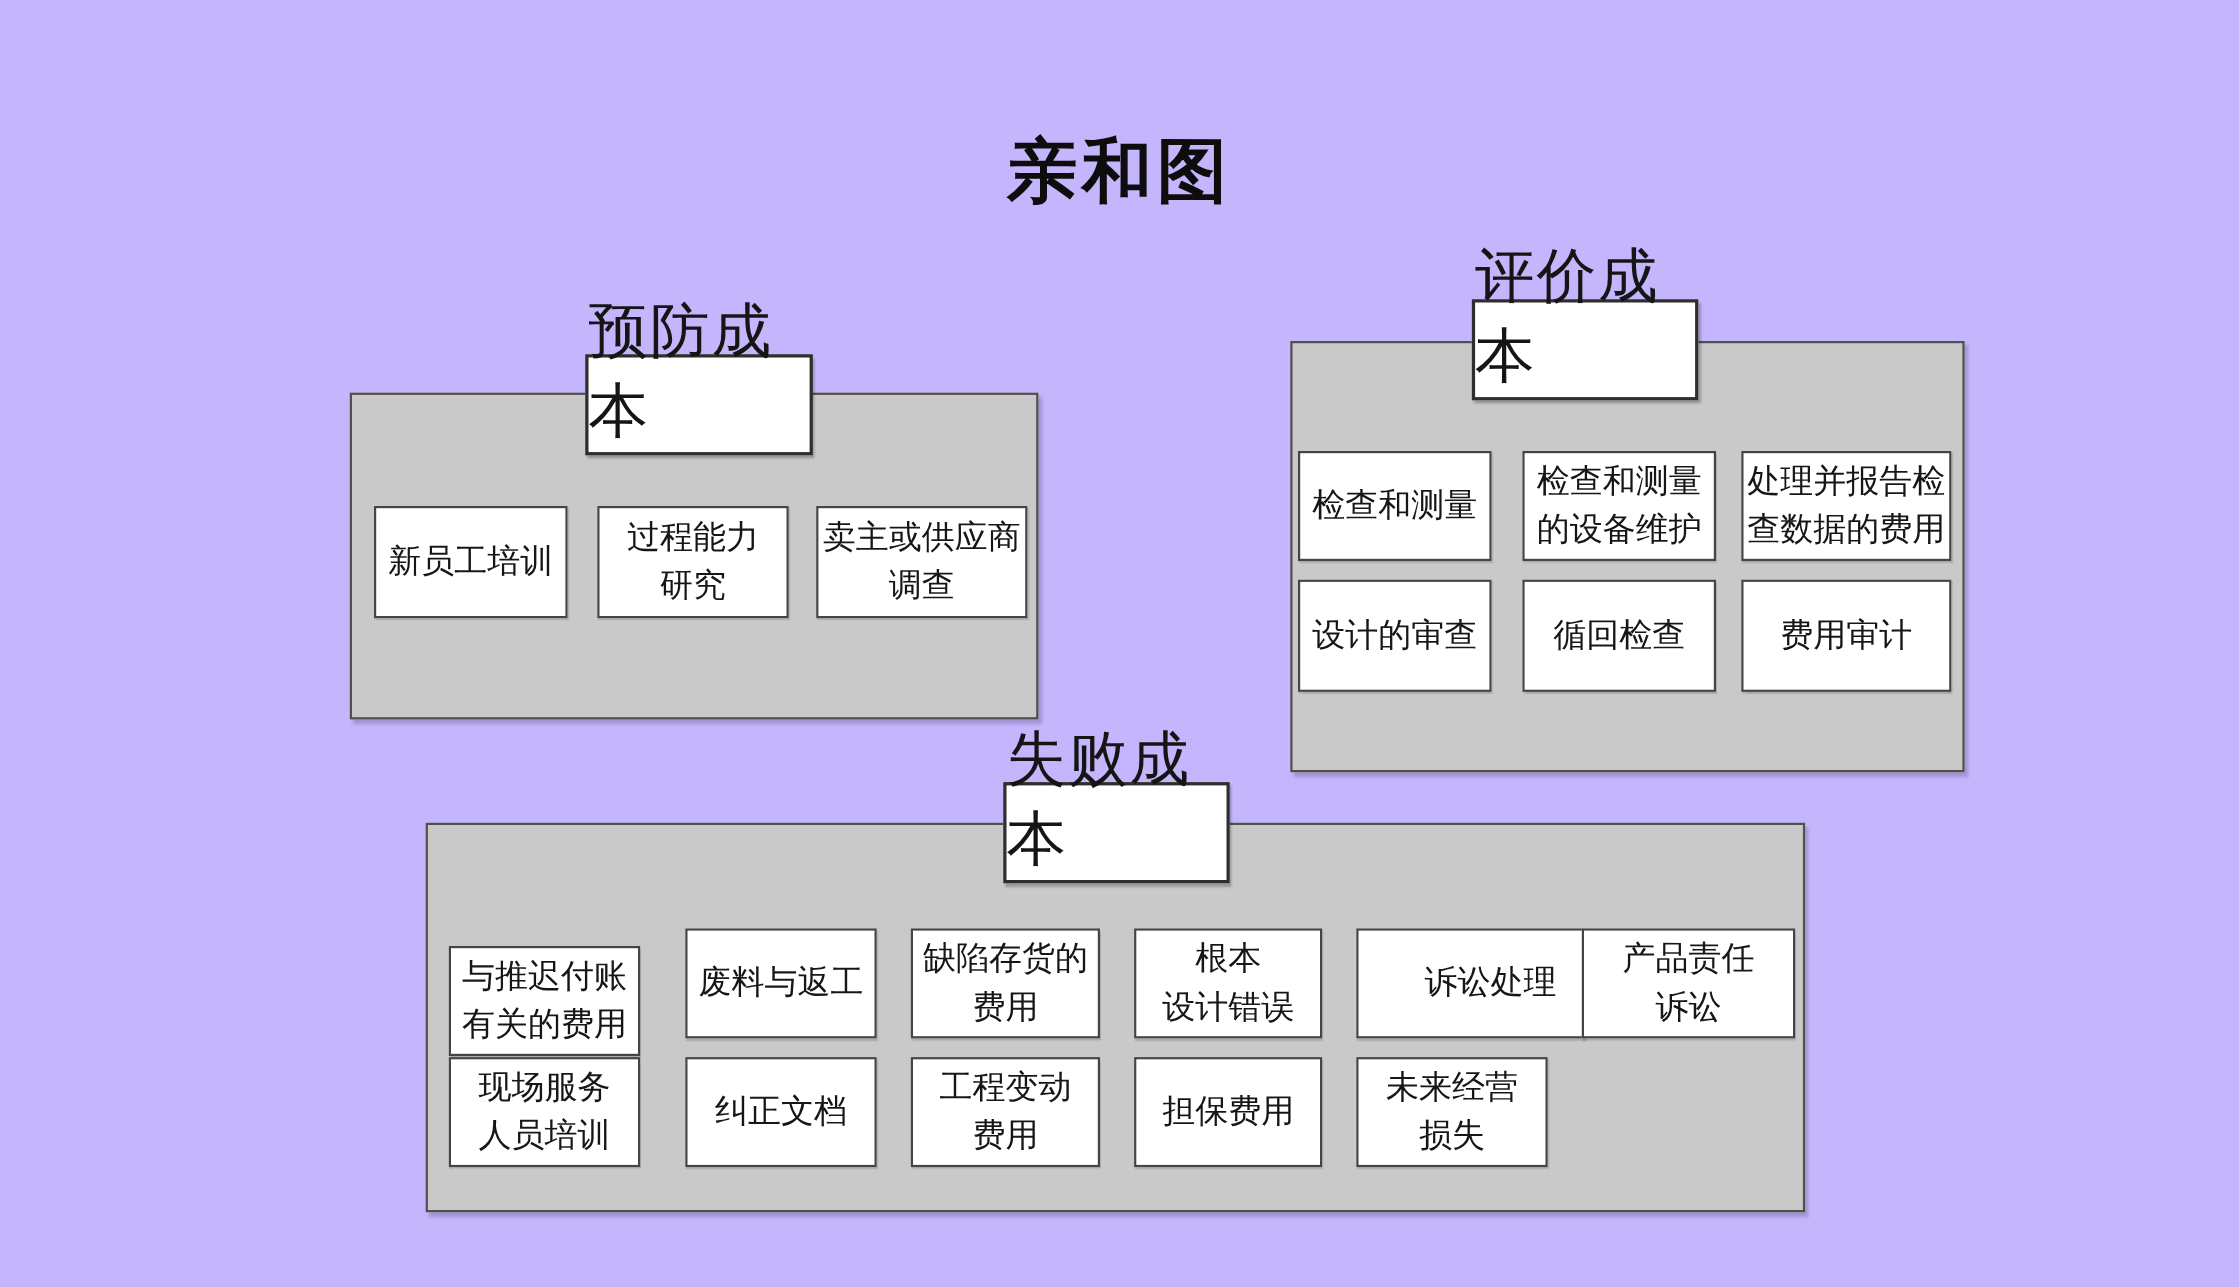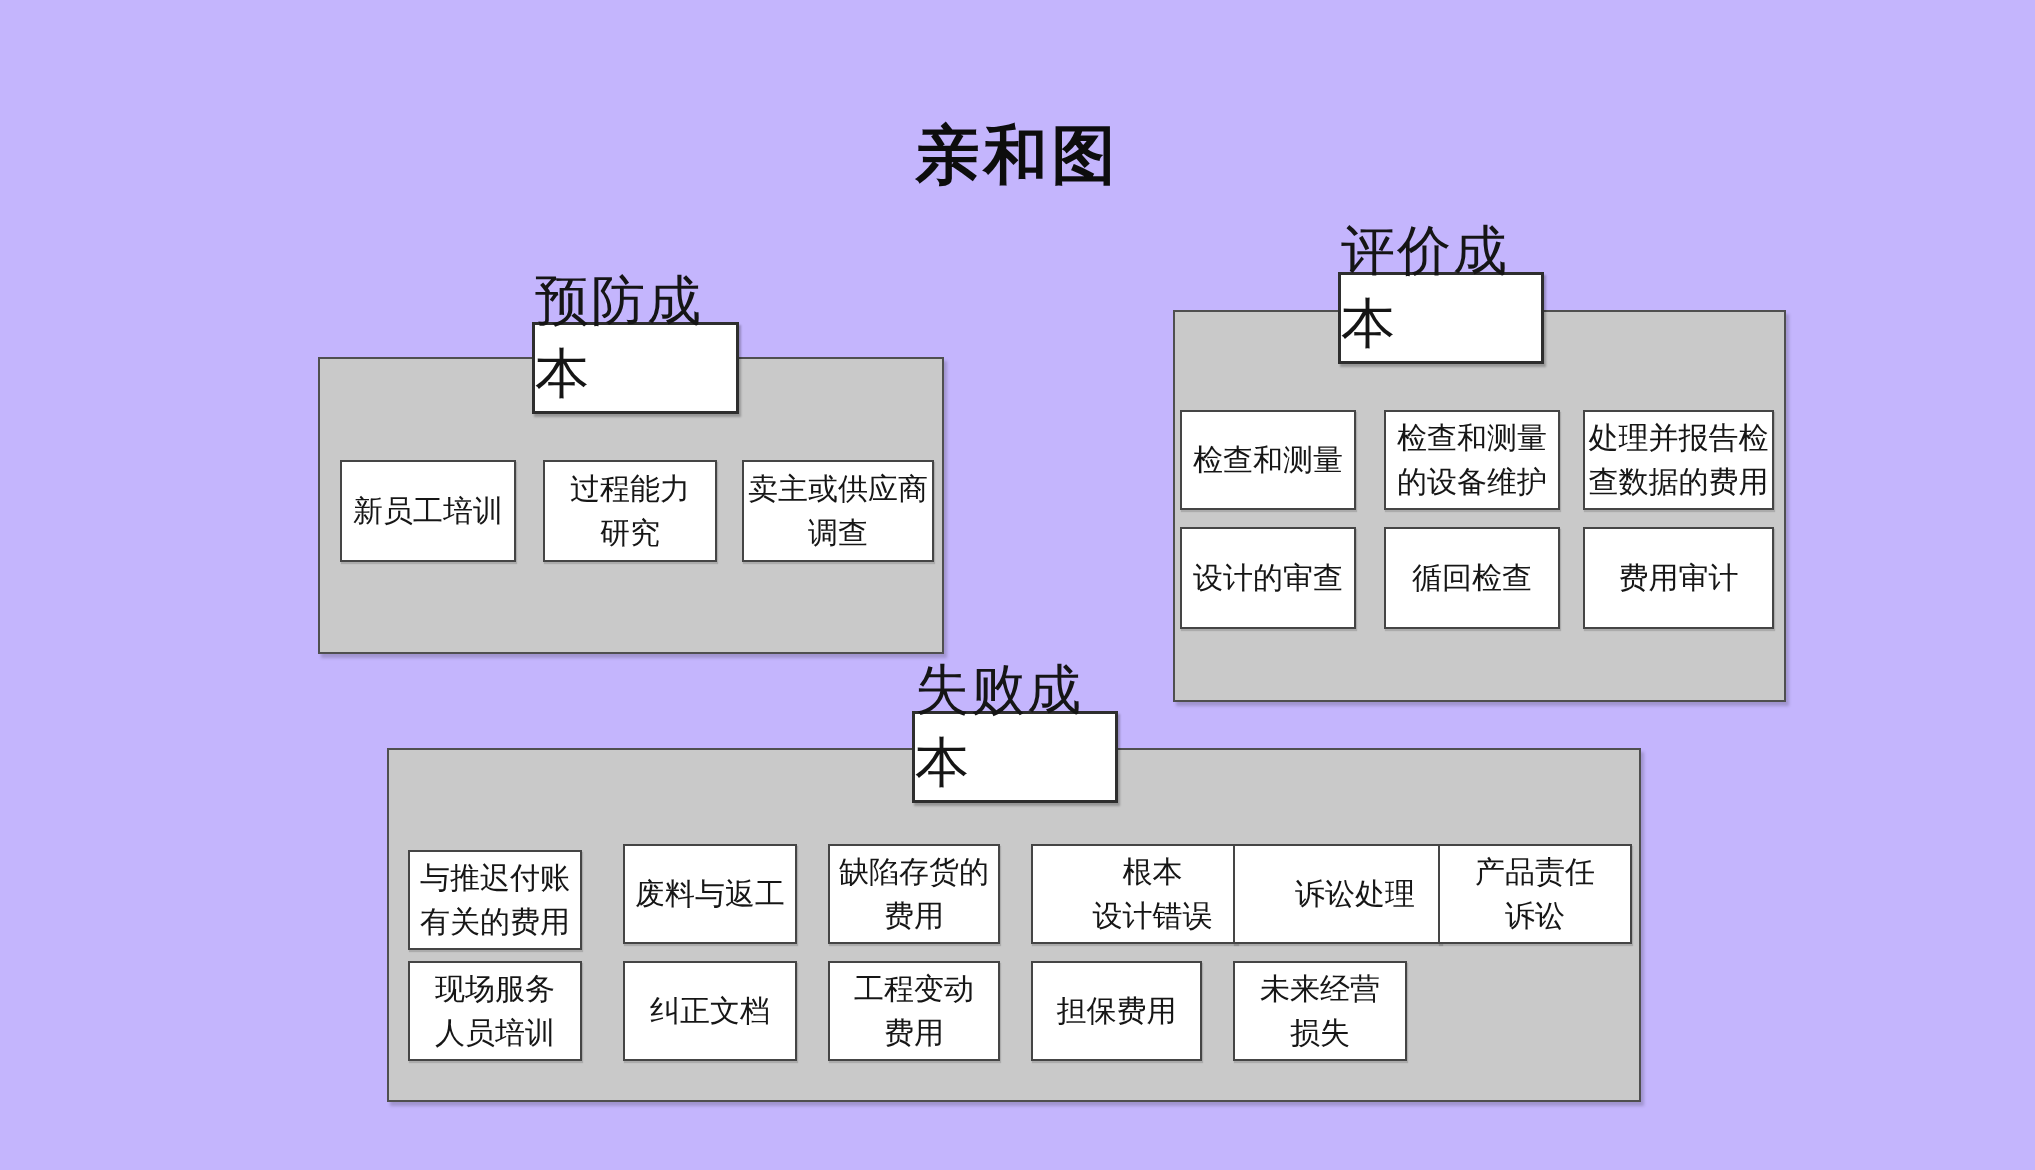--- a/index.html
+++ b/index.html
@@ -106,32 +106,32 @@
       </div>
       <div class="note" style="left: 408px; top: 215px; width: 187px; height: 98px;">
         <span>费用审计</span>
       </div>
     </section>
 
   <section class="panel" id="panel-failure" style="left: 387px; top: 748px; width: 1250px; height: 350px;">
     <div class="panel-label" style="left: 523px; top: -39px; width: 200px; height: 86px;">
       <span>失败成本</span>
     </div>
-  <div class="note" style="left: 19px; top: 100px; width: 170px; height: 96px;">
+  <div class="note" style="left: 19px; top: 110px; width: 170px; height: 96px;">
         <span>与推迟付账</span>
         <span>有关的费用</span>
       </div>
       <div class="note" style="left: 234px; top: 94px; width: 170px; height: 96px;">
         <span>废料与返工</span>
       </div>
       <div class="note" style="left: 439px; top: 94px; width: 168px; height: 96px;">
         <span>缺陷存货的</span>
         <span>费用</span>
       </div>
-      <div class="note" style="left: 642px; top: 94px; width: 167px; height: 96px; padding-left: 36px;">
+      <div class="note" style="left: 642px; top: 94px; width: 167px; height: 96px;">
         <span>根本</span>
         <span>设计错误</span>
       </div>
       <div class="note" style="left: 844px; top: 94px; width: 170px; height: 96px; padding-left: 35px;">
         <span>诉讼处理</span>
       </div>
       <div class="note" style="left: 1049px; top: 94px; width: 190px; height: 96px;">
         <span>产品责任</span>
         <span>诉讼</span>
       </div>

